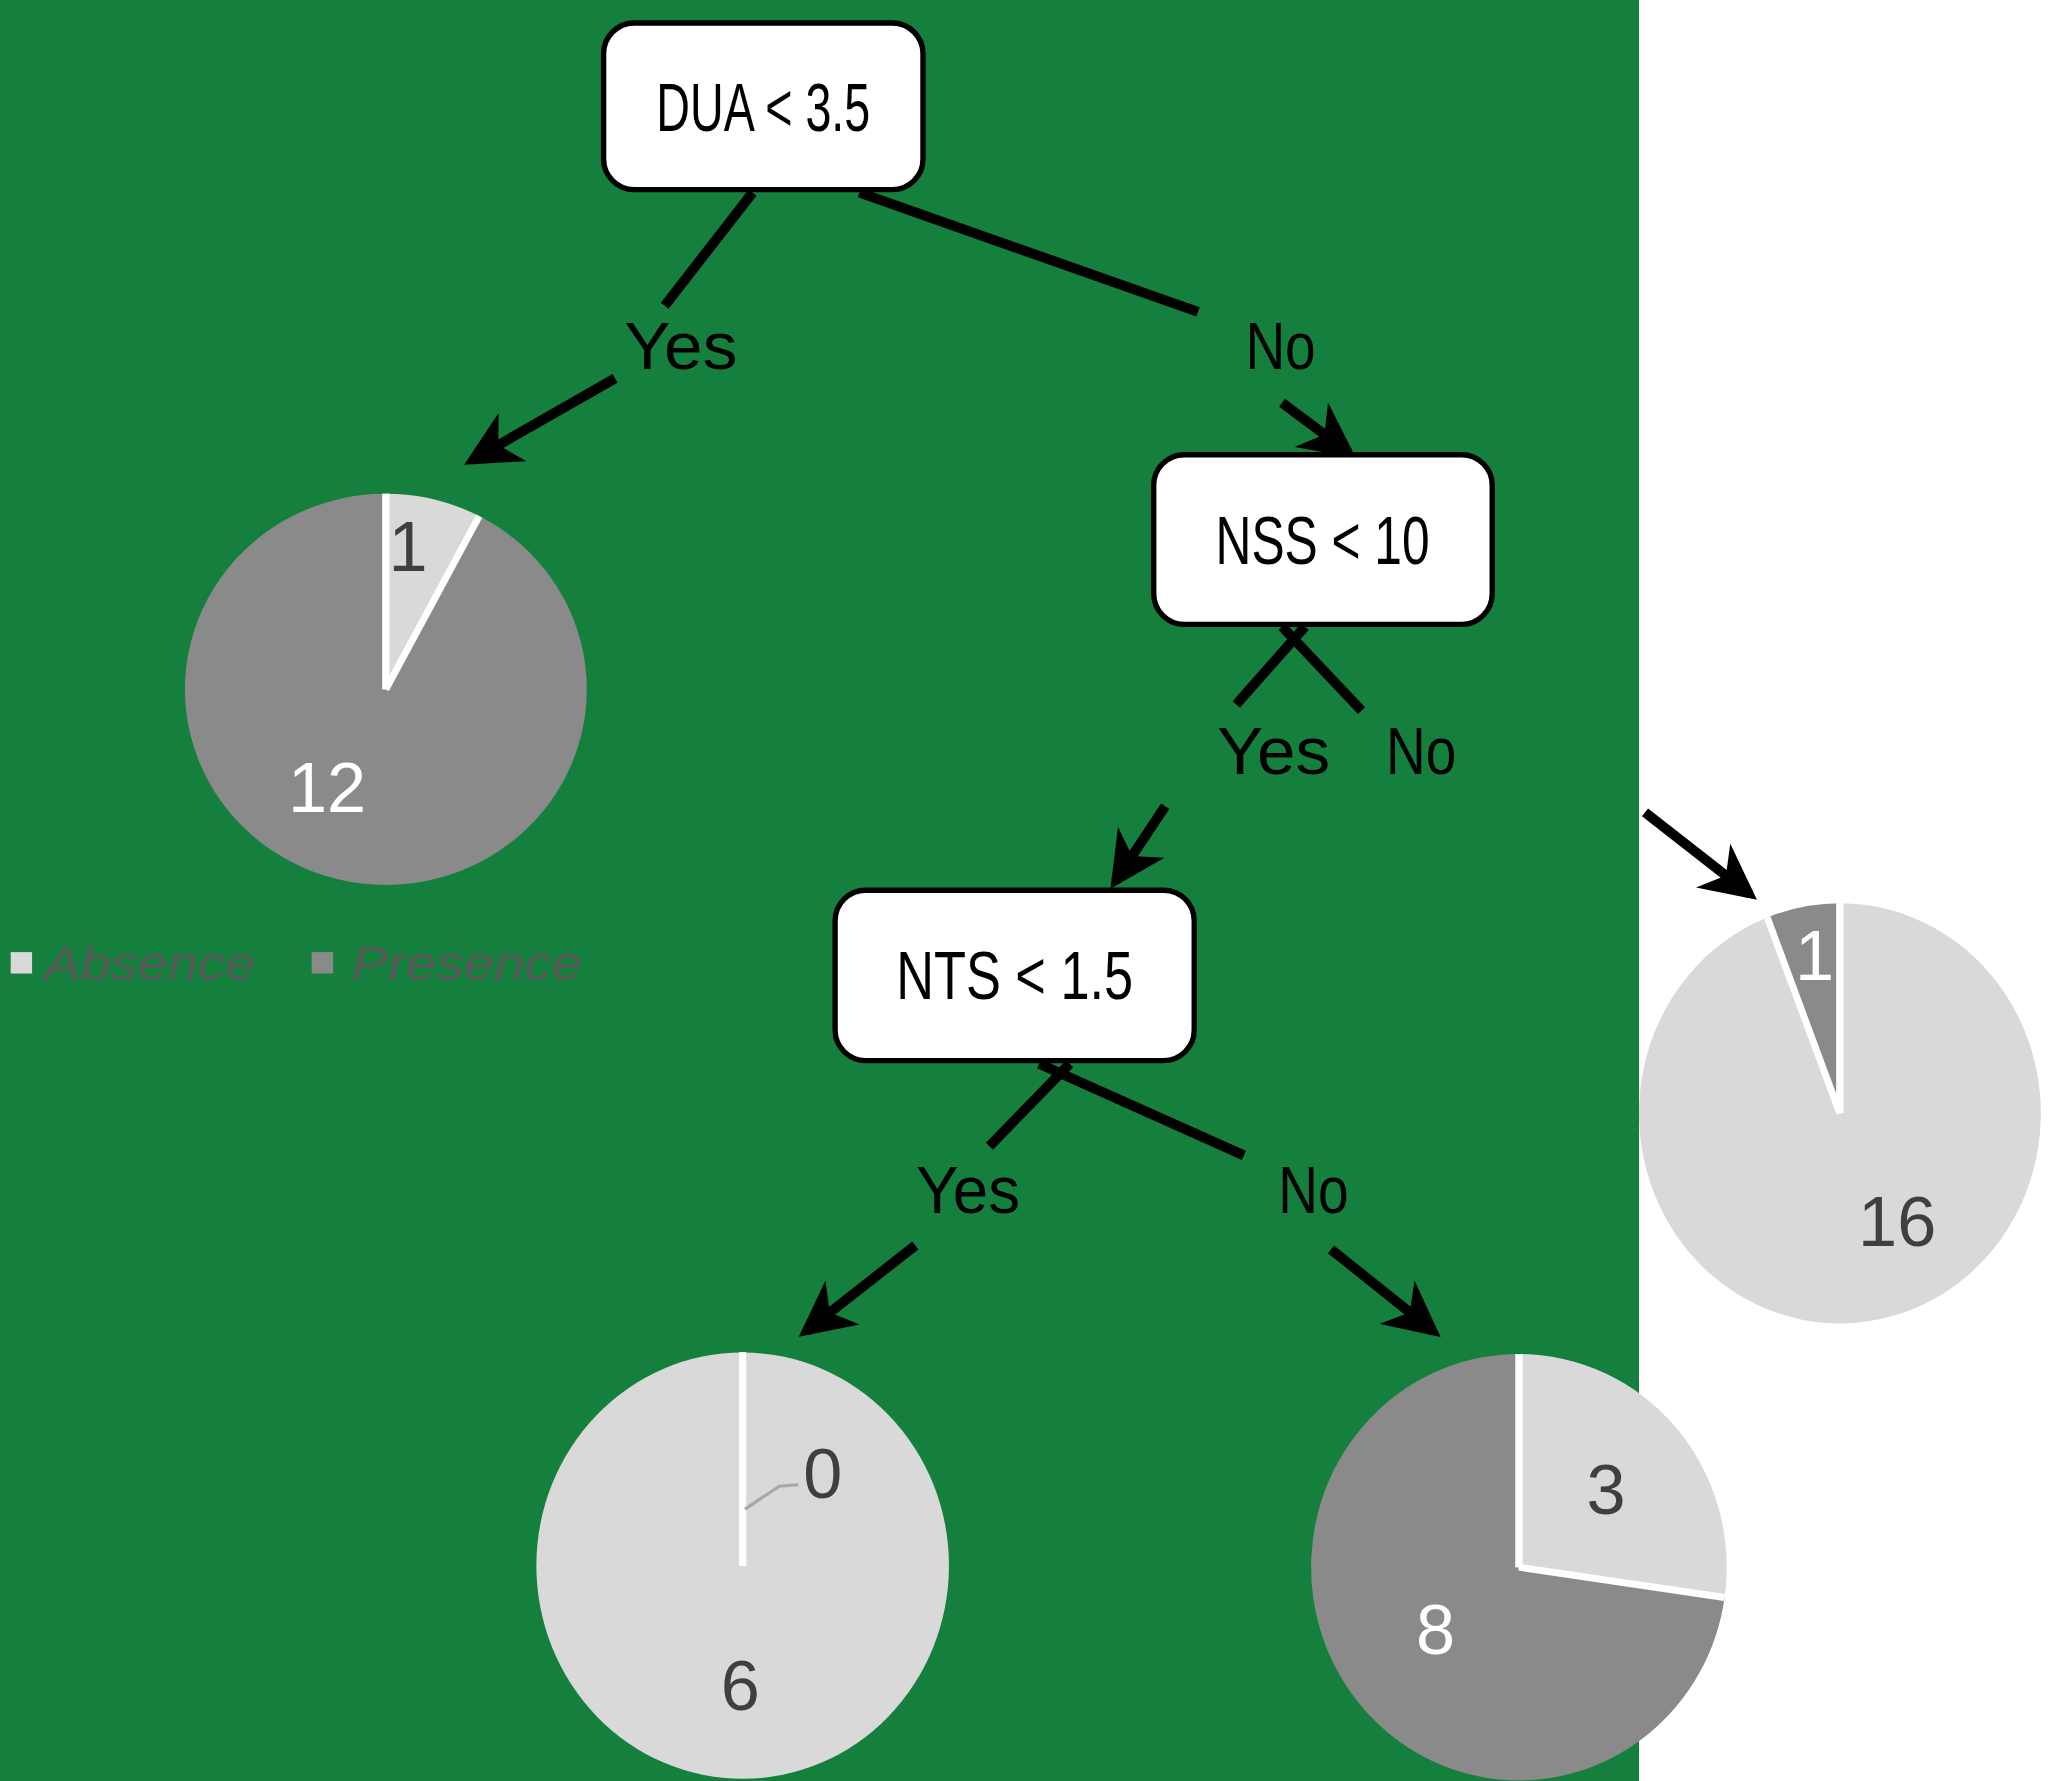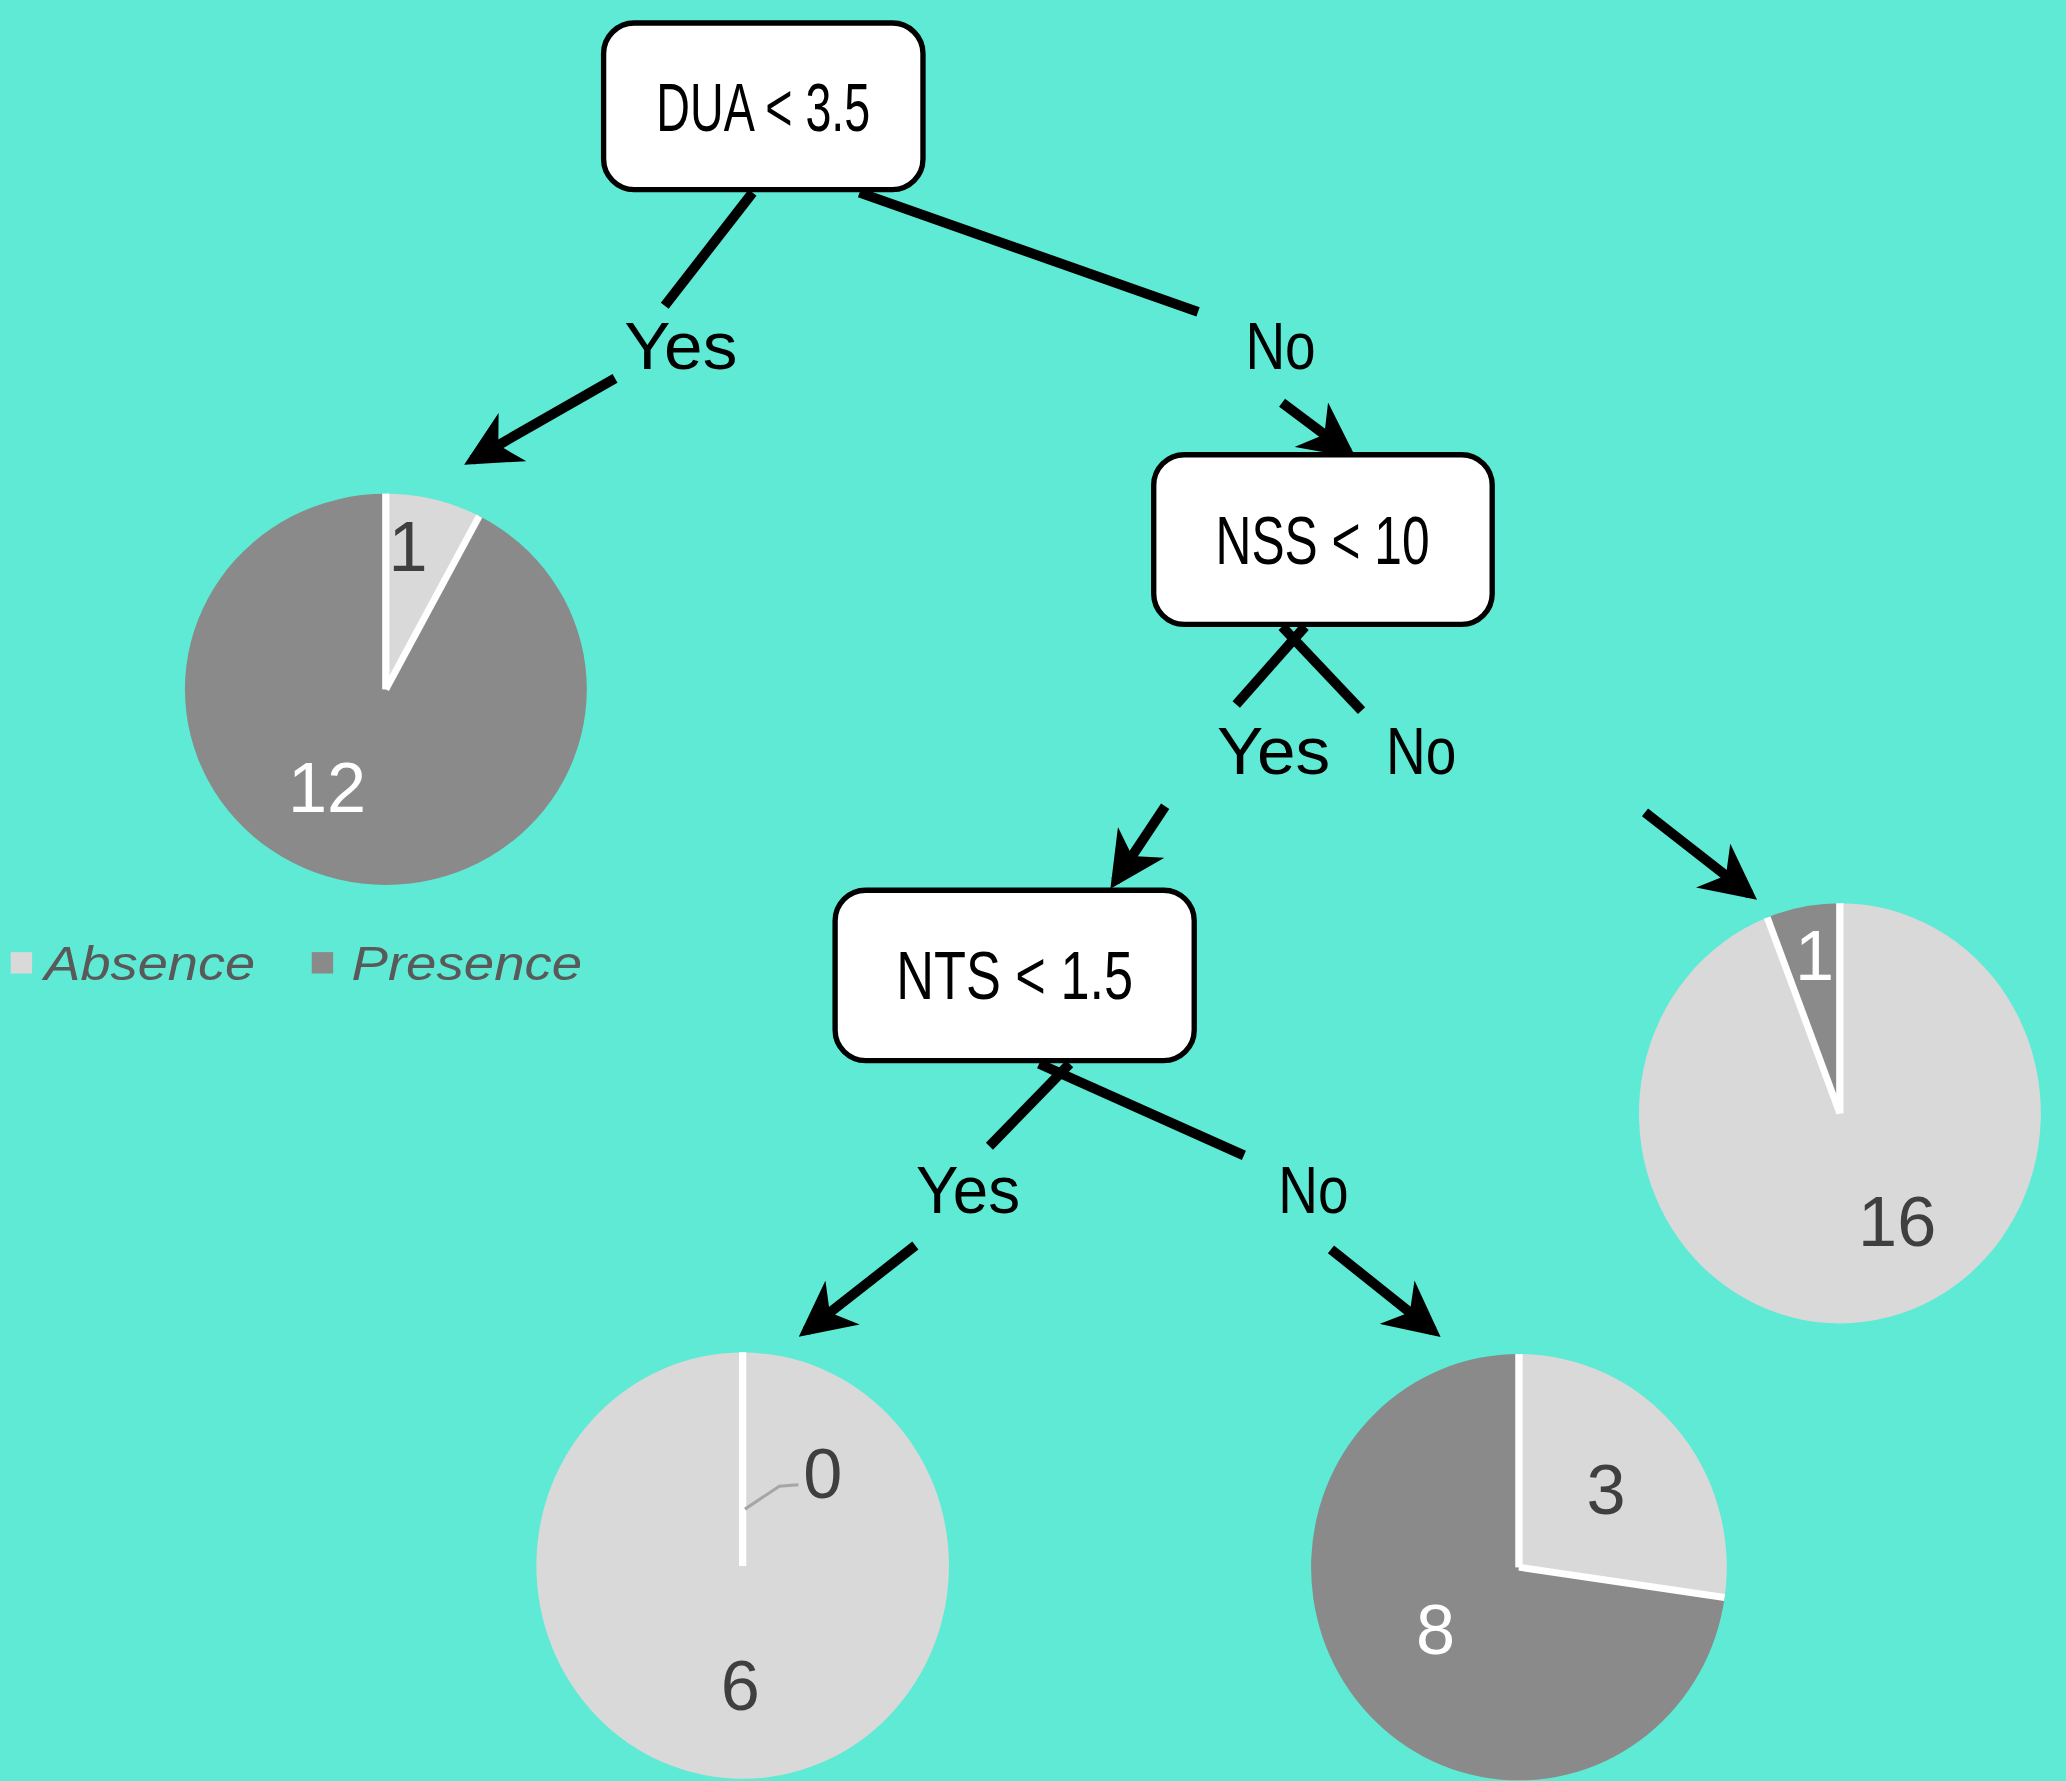--- a/index.html
+++ b/index.html
@@ -1,16 +1,16 @@
 <!DOCTYPE html>
 <html style="font-size:12.2px"><head>
 <meta charset="utf-8">
 <style>
   html,body{margin:0;padding:0;background:#fff;}
-  .stage{width:2066px;height:1782px;position:relative;background:#5eead4;}
+  .stage{width:1639px;height:1782px;position:relative;background:#15803d;}
   svg{display:block;font-family:"Liberation Sans", sans-serif;}
   .node-rect{fill:#ffffff;stroke:#000000;stroke-width:7;}
   .branchline{stroke:#000000;stroke-width:13;fill:none;}
   .t-node{font-size:90px;fill:#000000;text-anchor:middle;}
   .t-branch{font-size:88px;fill:#000000;text-anchor:middle;}
   .t-num{font-size:92px;text-anchor:middle;}
   .lbl-dark{fill:#3f3f3f;}
   .lbl-white{fill:#ffffff;}
   .t-legend{font-size:64px;font-style:italic;fill:#595959;text-anchor:start;}
   .wline{stroke:#ffffff;stroke-width:9;stroke-linecap:butt;}

